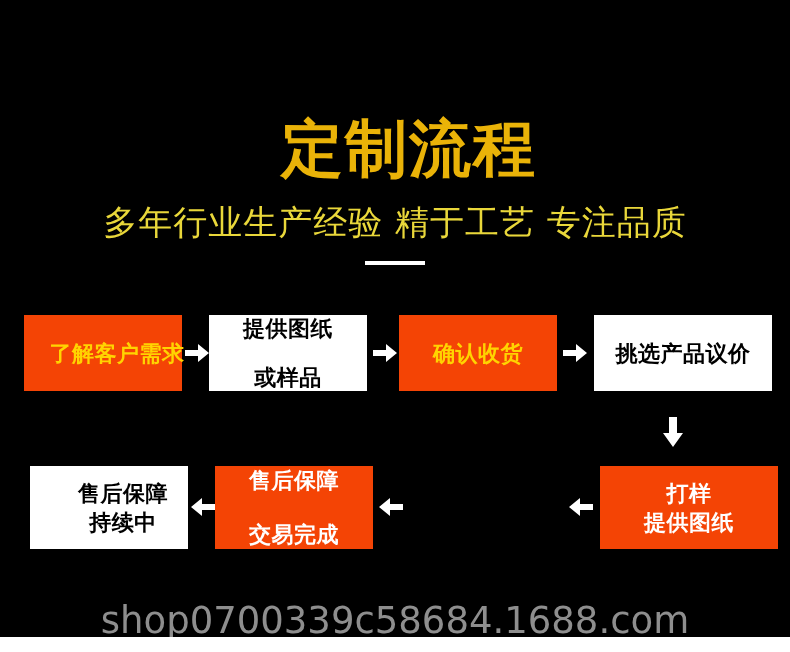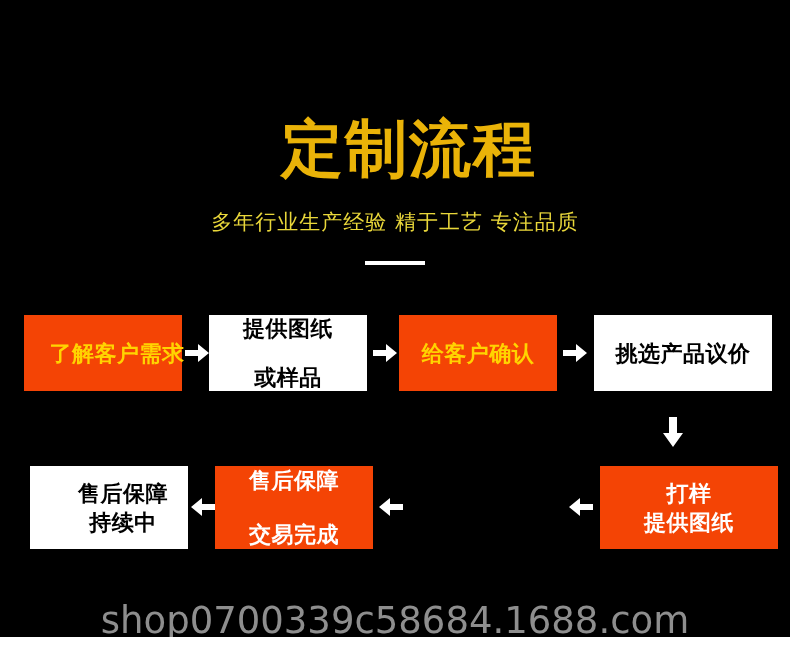--- a/index.html
+++ b/index.html
@@ -43,21 +43,21 @@
     letter-spacing: 2px;
     white-space: nowrap;
   }
   .subtitle {
     position: absolute;
     left: 0;
     top: 205px;
     width: 790px;
     text-align: center;
     color: #e9d73a;
-    font-size: 21px;
+    font-size: 34px;
     line-height: 34px;
     font-weight: normal;
     letter-spacing: 1px;
     white-space: nowrap;
   }
   .divider {
     position: absolute;
     left: 365px;
     top: 261px;
     width: 60px;
@@ -163,21 +163,21 @@
       <span class="ln">或样品</span>
     </div>
 
     <span class="arrow a2">
       <svg viewBox="0 0 26 26" width="26" height="26" aria-hidden="true">
         <polygon points="1,10 14,10 14,4 25,13 14,22 14,16 1,16" fill="#ffffff"></polygon>
       </svg>
     </span>
 
     <div class="node orange yellow-text c3">
-      <span class="ln">给客户确认</span>
+      <span class="ln">确认收货</span>
     </div>
 
     <span class="arrow a3">
       <svg viewBox="0 0 26 26" width="26" height="26" aria-hidden="true">
         <polygon points="1,10 14,10 14,4 25,13 14,22 14,16 1,16" fill="#ffffff"></polygon>
       </svg>
     </span>
 
     <div class="node white c4">
       <span class="ln">挑选产品议价</span>

